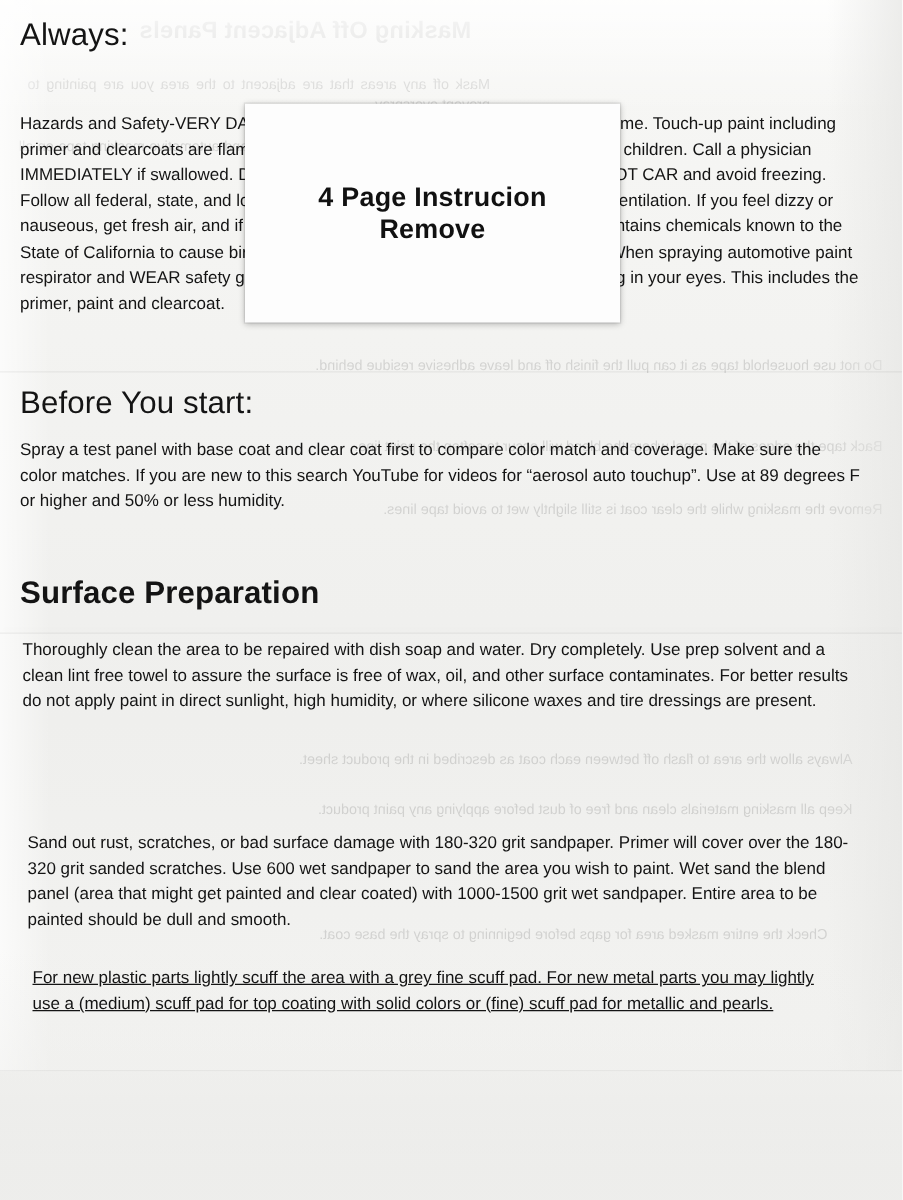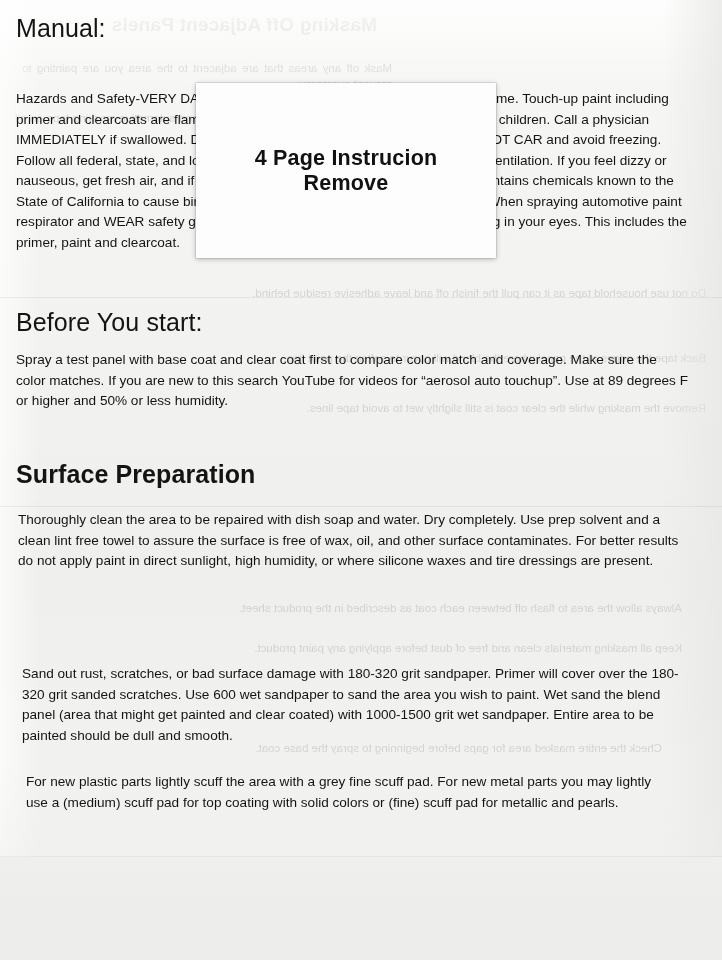--- a/index.html
+++ b/index.html
@@ -159,31 +159,31 @@
   <div class="paper-shade" id="shade-right"></div>
   <div id="band-bottom"></div>
   <div class="paper-shade" id="shade-bottom"></div>
 
   <div class="seam" id="seam-a"></div>
   <div class="seam" id="seam-b"></div>
   <div class="seam" id="seam-c"></div>
 
   <div class="content">
 
-    <div class="sec-title" style="left:16px; top:14px;">Manual:</div>
+    <div class="sec-title" style="left:16px; top:14px;">Always:</div>
     <div class="body-text" style="left:16px; top:89px; width:672px;">Hazards and Safety-VERY DANGEROUS. Keep away from heat, sparks and flame. Touch-up paint including primer and clearcoats are flammable and harmful if swallowed. Keep away from children. Call a physician IMMEDIATELY if swallowed. Do not store above 120F. DO NOT STORE IN A HOT CAR and avoid freezing. Follow all federal, state, and local laws for proper disposal. Use with adequate ventilation. If you feel dizzy or nauseous, get fresh air, and if symptoms persist, call physician. This product contains chemicals known to the State of California to cause birth defects, cancer and other reproductive harm. When spraying automotive paint respirator and WEAR safety goggles when spraying to prevent paint from getting in your eyes. This includes the primer, paint and clearcoat.</div>
 
     <div class="sec-title" style="left:16px; top:308px;text-align:center;">Before You start:</div>
     <div class="body-text" style="left:16px; top:350px; width:672px;">Spray a test panel with base coat and clear coat first to compare color match and coverage. Make sure the color matches.  If you are new to this search YouTube for videos for “aerosol auto touchup”.  Use at 89 degrees F or higher and 50% or less humidity.</div>
 
     <div class="sec-title" style="left:16px; top:460px;font-weight:bold;">Surface Preparation</div>
     <div class="body-text" style="left:18px; top:510px; width:668px;">Thoroughly clean the area to be repaired with dish soap and water.  Dry completely. Use prep solvent and a clean lint free towel to assure the surface is free of wax, oil, and other surface contaminates. For better results do not apply paint in direct sunlight, high humidity, or where silicone waxes and tire dressings are present.</div>
 
     <div class="body-text" style="left:22px; top:664px; width:666px;">Sand out rust, scratches, or bad surface damage with 180-320 grit sandpaper. Primer will cover over the 180-320 grit sanded scratches. Use 600 wet sandpaper to sand the area you wish to paint. Wet sand the blend panel (area that might get painted and clear coated) with 1000-1500 grit wet sandpaper. Entire area to be painted should be dull and smooth.</div>
-    <div class="body-text" style="left:26px; top:772px; width:650px;">For new plastic parts lightly scuff the area with a grey fine scuff pad. For new metal parts you may lightly use a (medium) scuff pad for top coating with solid colors or (fine) scuff pad for metallic and pearls.</div>
+    <div class="body-text" style="left:26px; top:772px; width:650px;text-decoration:underline;">For new plastic parts lightly scuff the area with a grey fine scuff pad. For new metal parts you may lightly use a (medium) scuff pad for top coating with solid colors or (fine) scuff pad for metallic and pearls.</div>
 
   </div>
 
   <div id="cover-card">
     <div class="card-line">4 Page Instrucion</div>
     <div class="card-line">Remove</div>
   </div>
 
 </div>
 

